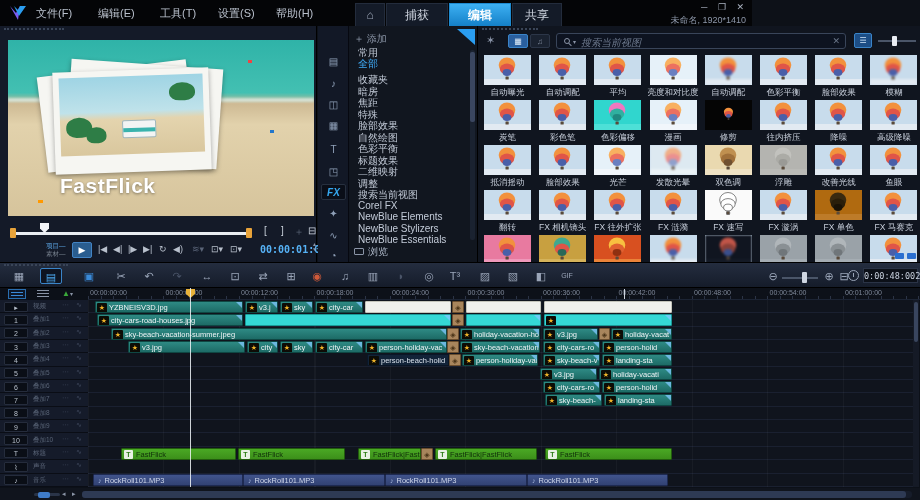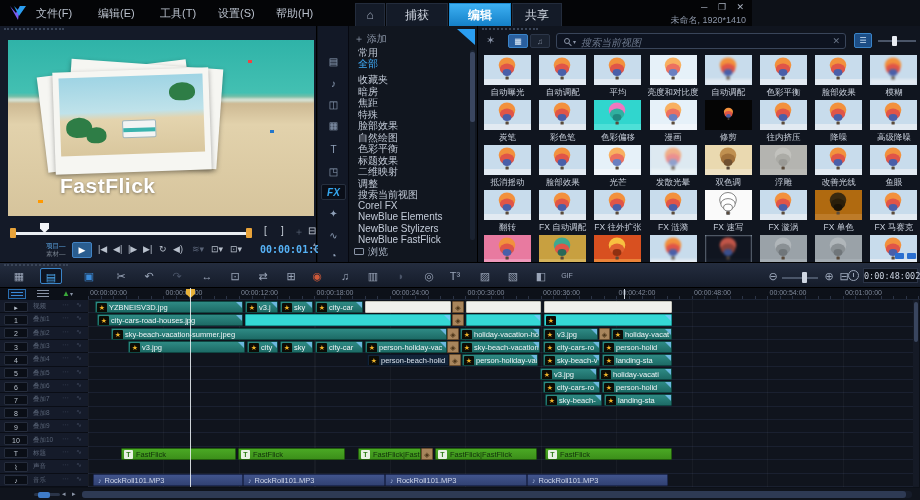--- a/index.html
+++ b/index.html
@@ -244,21 +244,21 @@
         <div class="cat-item" style="top: 93px;">脸部效果</div>
         <div class="cat-item" style="top: 104.5px;">自然绘图</div>
         <div class="cat-item" style="top: 116px;">色彩平衡</div>
         <div class="cat-item" style="top: 127.5px;">标题效果</div>
         <div class="cat-item" style="top: 139px;">二维映射</div>
         <div class="cat-item" style="top: 150.5px;">调整</div>
         <div class="cat-item" style="top: 162px;">搜索当前视图</div>
         <div class="cat-item" style="top: 173.5px;">Corel FX</div>
         <div class="cat-item" style="top: 185px;">NewBlue Elements</div>
         <div class="cat-item" style="top: 196.5px;">NewBlue Stylizers</div>
-        <div class="cat-item" style="top: 208px;">NewBlue FastFlick</div>
+        <div class="cat-item" style="top: 208px;">NewBlue Essentials</div>
       </div>
     <div id="browse-row"><span class="folder"></span><span>浏览</span></div>
     <div id="lib-scroll">
         <div id="lib-scroll-thumb"></div>
       </div>
   </div>
 
   <div id="gallery">
     <div class="dots" style="left:4px;top:2px;width:56px;"></div>
     <div id="gal-top">
@@ -657,21 +657,21 @@
     <rect width="47" height="30" fill="#c8dcec"></rect>
     <rect y="24" width="47" height="6" fill="#e8eef4" opacity="0.8"></rect>
     <g>
                 <ellipse cx="23" cy="10" rx="8.3" ry="7.5" fill="#f2913d"></ellipse>
     <ellipse cx="23" cy="14" rx="7.2" ry="5.4" fill="#e05548"></ellipse>
     <ellipse cx="23" cy="17.5" rx="4.4" ry="3.4" fill="#4a5fa8"></ellipse>
     <rect x="21.5" y="21.5" width="3.2" height="3" rx="0.5" fill="#5a4a3a"></rect>
               </g>
             </svg>
           </div>
-          <div class="fname">FX 自动调配</div>
+          <div class="fname">FX 相机镜头</div>
         </div>
         <div class="fcell" style="left: 112.4px; top: 164px;">
           <div class="fthumb">
             <svg width="47" height="30" viewBox="0 0 47 30">
     <rect width="47" height="30" fill="#c8dcec"></rect>
     <rect y="24" width="47" height="6" fill="#e8eef4" opacity="0.8"></rect>
     <g>
                 <ellipse cx="23" cy="10" rx="8.3" ry="7.5" fill="#f2913d"></ellipse>
     <ellipse cx="23" cy="14" rx="7.2" ry="5.4" fill="#e05548"></ellipse>
     <ellipse cx="23" cy="17.5" rx="4.4" ry="3.4" fill="#4a5fa8"></ellipse>

